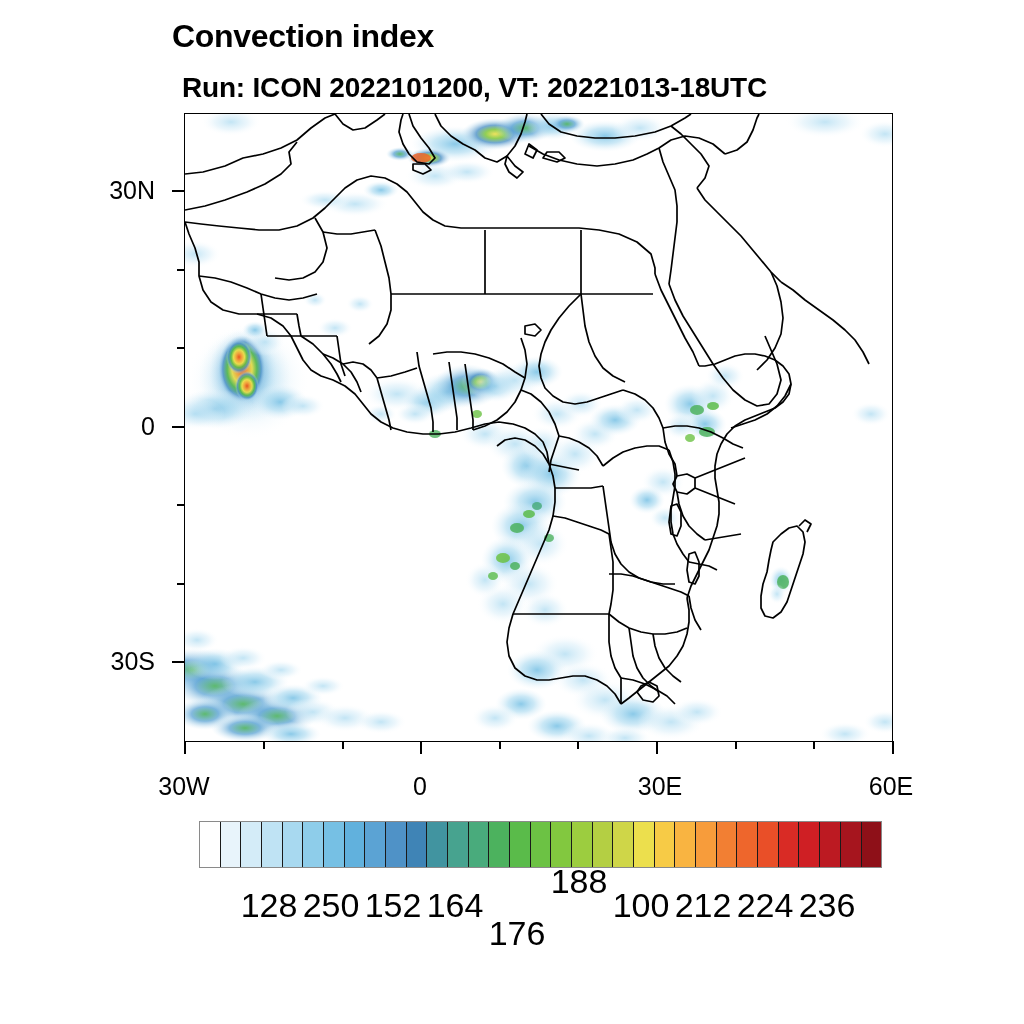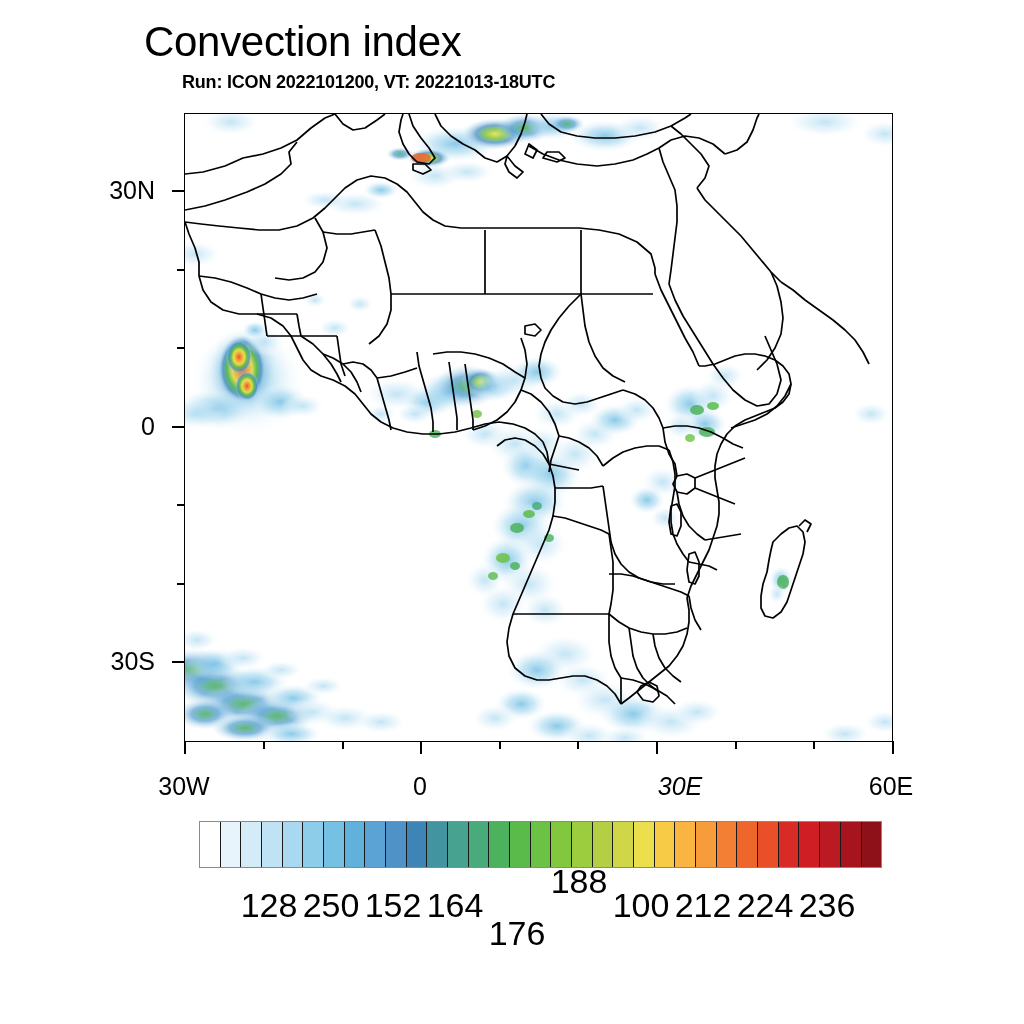--- a/index.html
+++ b/index.html
@@ -2,23 +2,23 @@
 <html><head>
 <meta charset="utf-8">
 <style>
   html,body{margin:0;padding:0;background:#ffffff;}
   body{width:1024px;height:1024px;position:relative;overflow:hidden;
        font-family:"Liberation Sans",sans-serif;color:#000;}
 
   #fig{position:absolute;left:0;top:0;width:1024px;height:1024px;}
 
   
-  #title{position:absolute;left:144px;top:18px;font-size:42px;font-weight:normal;
+  #title{position:absolute;left:172px;top:18px;font-size:32px;font-weight:bold;
          letter-spacing:-0.3px;white-space:nowrap;}
-  #subtitle{position:absolute;left:182px;top:72px;font-size:18px;font-weight:bold;
+  #subtitle{position:absolute;left:182px;top:72px;font-size:28px;font-weight:bold;
             letter-spacing:-0.2px;white-space:nowrap;}
 
   
   #panel{position:absolute;left:184px;top:113px;width:709px;height:629px;
          background:#fff;box-sizing:border-box;border:1.6px solid #000;}
   #mapclip{position:absolute;left:0;top:0;width:100%;height:100%;overflow:hidden;}
   #mapsvg{position:absolute;left:0;top:0;width:709px;height:629px;}
 
   
   .tk{position:absolute;background:#000;}
@@ -357,21 +357,21 @@
     <div class="tk y" style="left:-13px;top:312px;width:13px;"></div>
     <div class="tk y" style="left:-13px;top:547px;width:13px;"></div>
     <div class="tk y" style="left:-8px;top:155px;width:8px;"></div>
     <div class="tk y" style="left:-8px;top:233px;width:8px;"></div>
     <div class="tk y" style="left:-8px;top:390px;width:8px;"></div>
     <div class="tk y" style="left:-8px;top:469px;width:8px;"></div>
   </div>
 
   <div class="xlab" style="left:184px;top:772px;">30W</div>
   <div class="xlab" style="left:420px;top:772px;">0</div>
-  <div class="xlab" style="left:680px;top:772px;font-style:italic;">30E</div>
+  <div class="xlab" style="left:660px;top:772px;">30E</div>
   <div class="xlab" style="left:891px;top:772px;">60E</div>
 
   <div class="ylab" style="left:95px;top:190px;width:60px;">30N</div>
   <div class="ylab" style="left:95px;top:426px;width:60px;">0</div>
   <div class="ylab" style="left:95px;top:661px;width:60px;">30S</div>
 
   <div id="cbar">
     <div style="background:#ffffff"></div>
     <div style="background:#e8f4fb"></div>
     <div style="background:#d4ecf8"></div>

